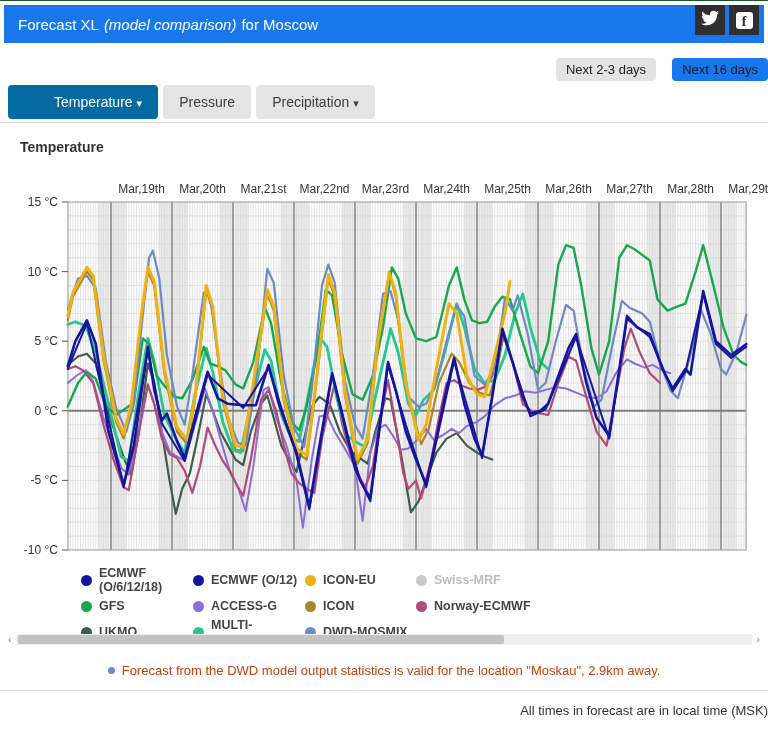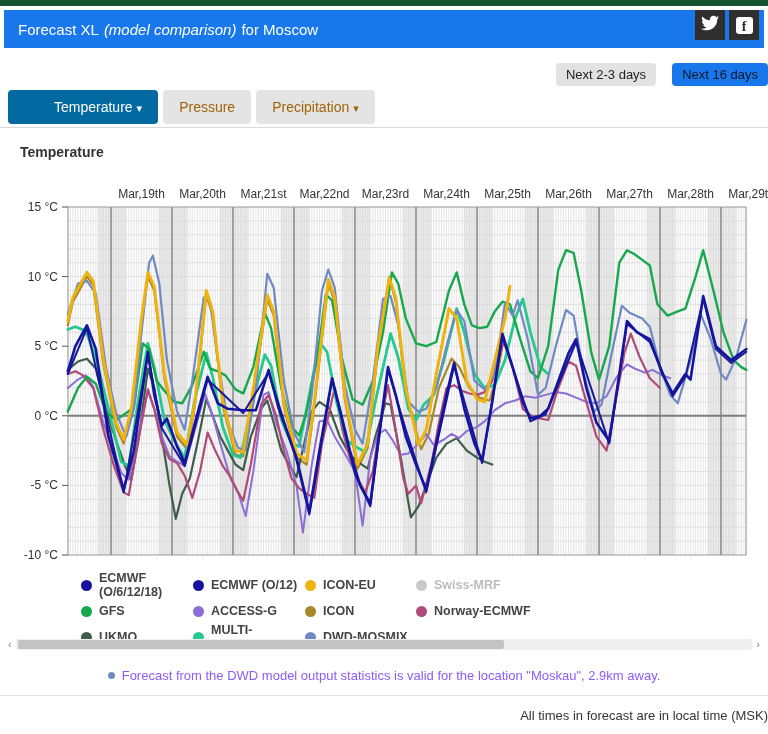--- a/index.html
+++ b/index.html
@@ -1,32 +1,32 @@
 <!DOCTYPE html>
 <html><head>
 <meta charset="utf-8">
 <style>
   * { margin:0; padding:0; box-sizing:border-box; }
   body { width:768px; height:734px; font-family:"Liberation Sans", sans-serif; background:#fff; }
-  .widget { position:relative; width:768px; height:734px; overflow:hidden; background:#fff; border-top:6px solid #14532d; }
+  .widget { position:relative; width:768px; height:734px; overflow:hidden; background:#fff; border-top:1px solid #14532d; }
 
   .header { position:absolute; top:4px; left:4px; right:4px; height:38px; background:#1878eb; color:#fff;
             display:flex; align-items:center; padding:0 14px; font-size:15px; }
   .header .t-italic { font-style:italic; margin:0 5px; }
   .social { position:absolute; right:9px; top:4px; display:flex; gap:4px; }
   .social-btn { width:30px; height:30px; background:#2f2f2f; display:flex; align-items:center; justify-content:center; cursor:pointer; }
   .fb-inner { width:17px; height:17px; background:#fff; border-radius:3px; color:#2f2f2f; font-weight:bold;
               font-size:14px; display:flex; align-items:flex-end; justify-content:center; font-family:"Liberation Serif", serif; line-height:15px; }
 
   .range-row { position:absolute; top:57px; right:0; display:flex; gap:16px; }
   .range-btn { font-size:13px; padding:4px 10px; border-radius:4px; background:#e2e2e2; color:#222; border:none; cursor:pointer; font-family:inherit; }
   .range-btn.active { background:#1878eb; color:#0f172a; }
 
   .tabs-row { position:absolute; top:84px; left:8px; display:flex; gap:5px; }
-  .tab { font-size:14px; padding:9px 16px; border-radius:4px; background:#e4e4e4; color:#a16207; border:none; cursor:pointer; font-family:inherit; }
+  .tab { font-size:14px; padding:9px 16px; border-radius:4px; background:#e4e4e4; color:#404040; border:none; cursor:pointer; font-family:inherit; }
   .tab.active { background:#0369a1; color:#fff;padding-left:46px; }
   .tab .caret { font-size:11px; margin-left:4px; }
   .tabs-divider { position:absolute; top:121px; left:0; width:100%; height:1px; background:#d9d9d9; }
 
   .section-title { position:absolute; top:138px; left:20px; font-size:14px; font-weight:bold; color:#333; }
 
   #chart-svg { position:absolute; top:168px; left:0; }
   .axis-label { font-size:12px; fill:#333; font-family:"Liberation Sans", sans-serif; }
   .date-label { font-size:12px; fill:#333; font-family:"Liberation Sans", sans-serif; }
 
@@ -34,21 +34,21 @@
   .legend-item { display:flex; align-items:center; gap:7px; font-size:12.5px; font-weight:bold; color:#444; cursor:pointer; }
   .legend-dot { width:11px; height:11px; border-radius:50%; flex:0 0 auto; }
   .legend-item.disabled { color:#bdbdbd; }
 
   .hscroll { position:absolute; top:632px; left:8px; right:8px; height:12px; display:flex; align-items:center; }
   .hs-arrow { font-size:11px; color:#888; width:8px; line-height:12px; cursor:pointer; }
   .hs-track { flex:1; height:11px; background:#efefef; border-radius:2px; position:relative; cursor:pointer; }
   .hs-thumb { position:absolute; left:2px; top:1px; height:9px; width:66%; background:#c3c3c3; border-radius:2px; cursor:pointer; }
 
   .note-row { position:absolute; top:650px; left:0; width:100%; height:40px; border-bottom:1px solid #e2e2e2;
-              display:flex; align-items:center; justify-content:center; gap:7px; font-size:13px; color:#8b5cf6; }
+              display:flex; align-items:center; justify-content:center; gap:7px; font-size:13px; color:#c2410c; }
   .note-dot { width:7px; height:7px; border-radius:50%; }
 
   .footer { position:absolute; top:702px; left:0; width:100%; text-align:right; font-size:13px; color:#333; }
 </style>
 </head>
 <body>
 
 <div class="widget">
 
   <div class="header">

